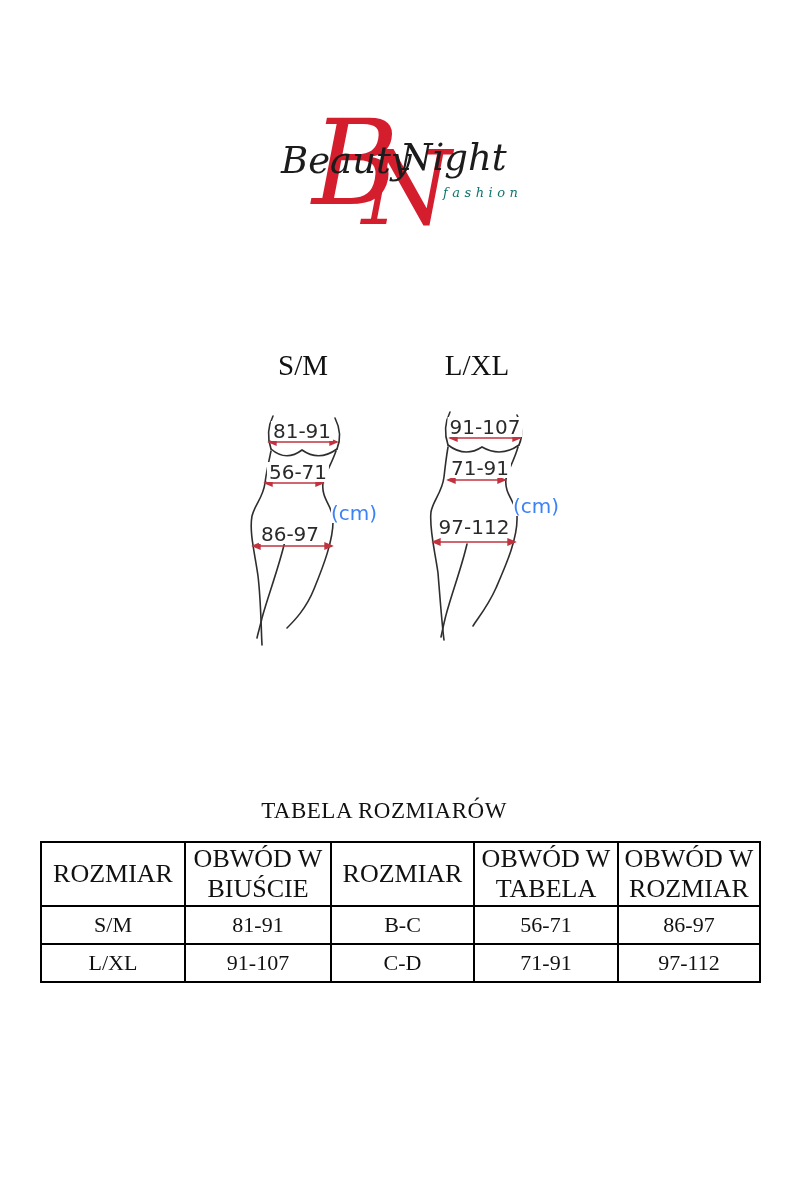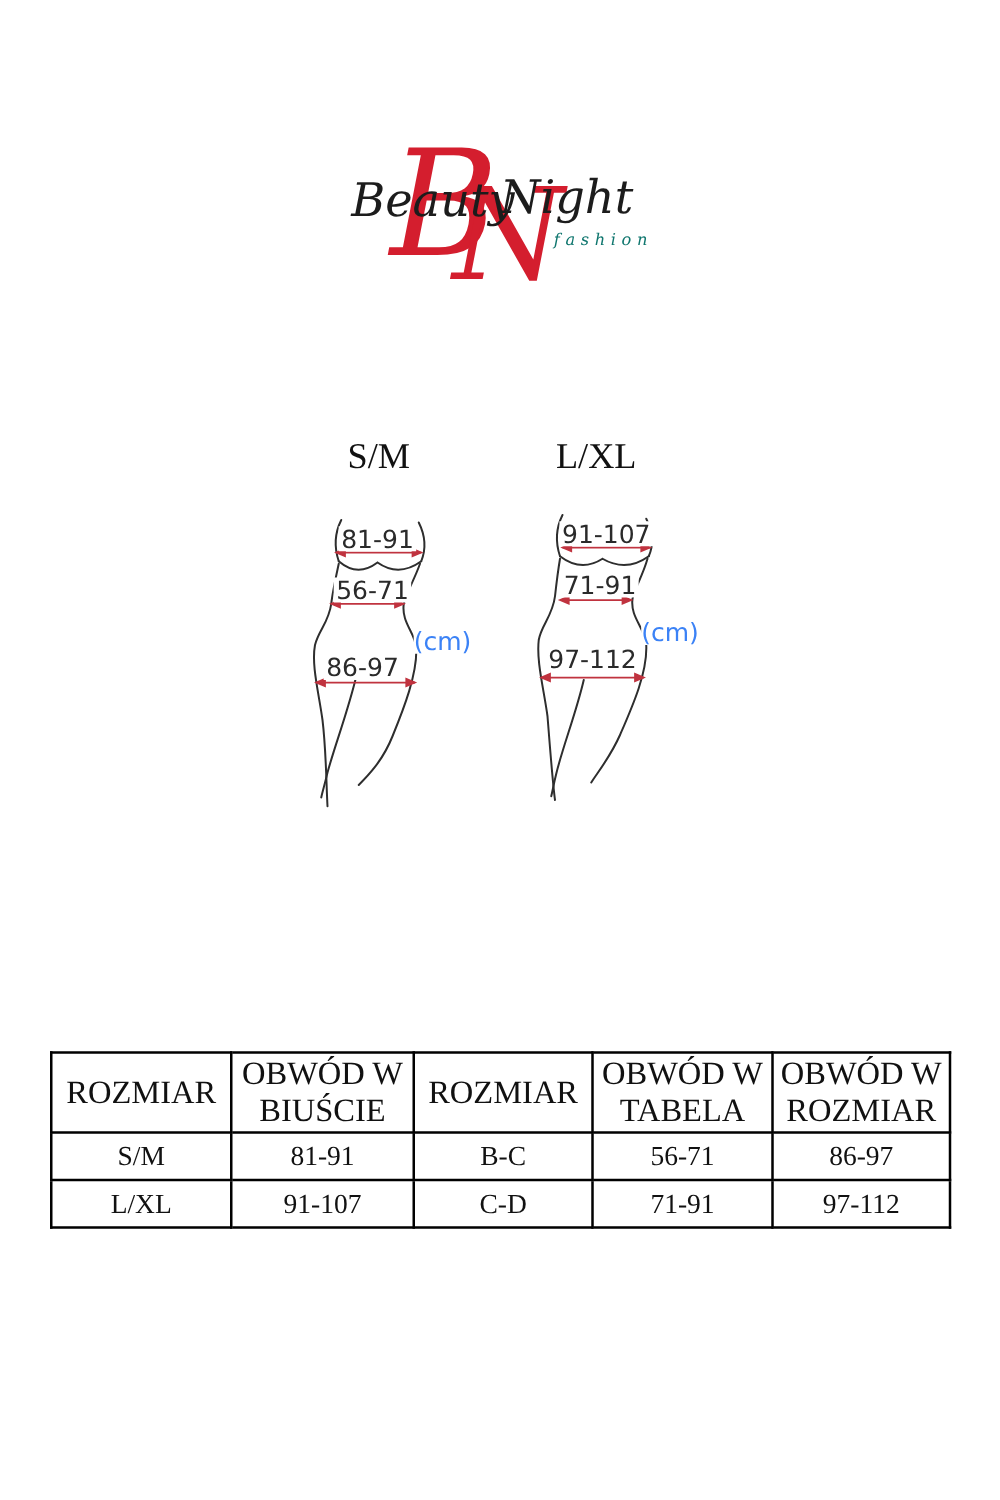--- a/index.html
+++ b/index.html
@@ -101,20 +101,21 @@
   <div class="meas" style="left:302px;top:421px">81-91</div>
   <div class="meas" style="left:298px;top:462px">56-71</div>
   <div class="meas" style="left:290px;top:524px">86-97</div>
   <div class="unit" style="left:354px;top:503px">(cm)</div>
 
   <div class="meas" style="left:485px;top:417px">91-107</div>
   <div class="meas" style="left:480px;top:458px">71-91</div>
   <div class="meas" style="left:474px;top:517px">97-112</div>
   <div class="unit" style="left:536px;top:496px">(cm)</div>
 
+  <div class="table-title">TABELA ROZMIARÓW</div>
 
   <table class="size">
     <colgroup>
       <col style="width:144px">
         <col style="width:146px">
         <col style="width:143px">
       <col style="width:144px">
         <col style="width:142px">
     </colgroup>
     <thead>

